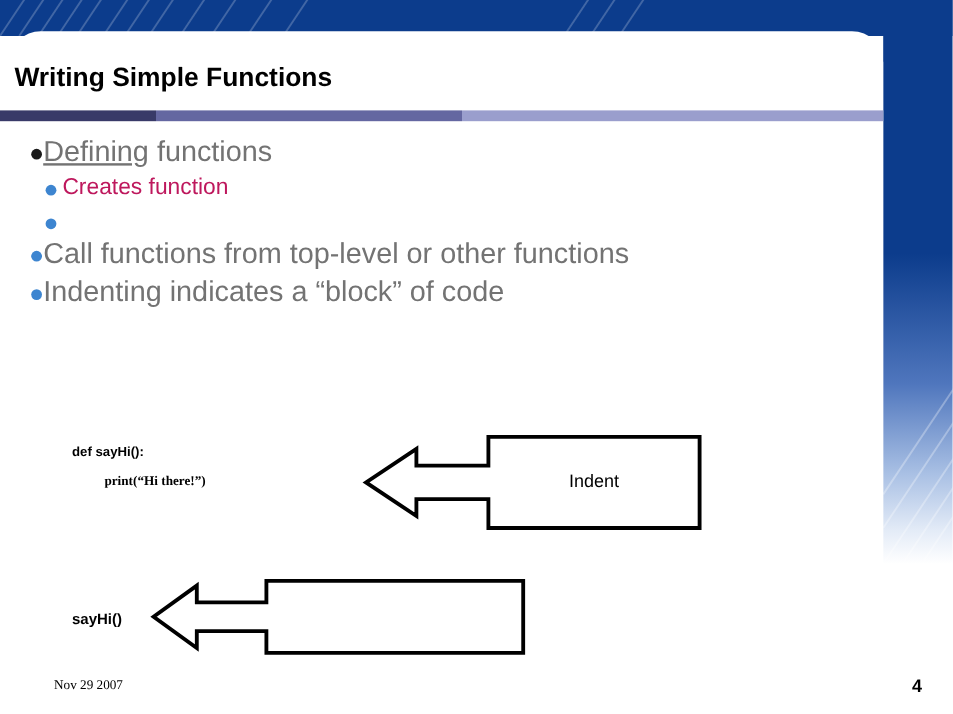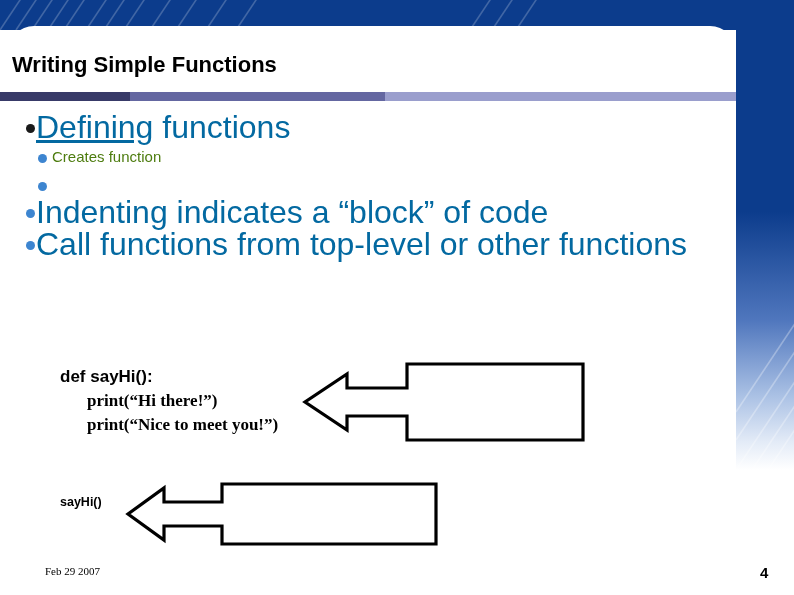--- a/index.html
+++ b/index.html
@@ -89,58 +89,58 @@
     display: inline-block;
   }
   
   .lvl1 { margin-bottom: 0px; }
   .lvl1 .dot {
     width: 9px; height: 9px;
     margin-top: 13px;
     margin-right: 1px;
   }
   .lvl1 .btxt {
-    font-size: 32px;
-    color: #0369a1;
+    font-size: 24px;
+    color: #737373;
     line-height: 32px;
     white-space: nowrap;
   }
   .dot-dark { background: #1a1a1a; }
   .dot-blue { background: #3d85d0; }
 
   
   .lvl2 { margin-left: 12px; }
   .lvl2 .dot {
     width: 9px; height: 9px;
     margin-top: 11px;
     margin-right: 5px;
   }
   .lvl2 .btxt {
-    font-size: 15px;
-    color: #4d7c0f;
+    font-size: 19px;
+    color: #be185d;
     line-height: 28px;
     white-space: nowrap;
   }
   .underlined { text-decoration: underline; }
   .spacer-sm { height: 5px; }
 
   
   .code {
     position: absolute;
     left: 60px; top: 365px;
-    font-size: 17px;
+    font-size: 11px;
     font-weight: bold;
     color: #000000;
     line-height: 24px;
   }
   .code-indent { padding-left: 27px; font-family: Liberation Serif, serif; }
 
   .callexpr {
     position: absolute;
-    left: 60px; top: 495px;
+    left: 60px; top: 509px;
     font-size: 12.5px;
     font-weight: bold;
     color: #000000;
   }
 
   
   .callout { position: absolute; }
   .callout svg { display: block; overflow: visible; }
   .callout .co-label {
     position: absolute;
@@ -232,45 +232,45 @@
     </div>
 
     <div class="b-row lvl2">
       <span class="dot dot-blue"></span>
     </div>
 
     <div class="spacer-sm"></div>
 
     <div class="b-row lvl1">
       <span class="dot dot-blue"></span>
+      <span class="btxt">Call functions from top-level or other functions</span>
+    </div>
+
+    <div class="b-row lvl1">
+      <span class="dot dot-blue"></span>
       <span class="btxt">Indenting indicates a “block” of code</span>
-    </div>
-
-    <div class="b-row lvl1">
-      <span class="dot dot-blue"></span>
-      <span class="btxt">Call functions from top-level or other functions</span>
     </div>
   </div>
 
   <div class="code">
     <div>def sayHi():</div>
     <div class="code-indent">print(“Hi there!”)</div>
-    <div class="code-indent">print(“Nice to meet you!”)</div>
   </div>
 
   <div class="callexpr">sayHi()</div>
 
   <div class="callout" id="callout-indent">
     <svg width="282" height="80" viewBox="0 0 282 80">
       <polygon points="104,2 280,2 280,78 104,78 104,54 44,54 44,68 2,40 44,12 44,26 104,26" fill="#ffffff" stroke="#000000" stroke-width="3.2" stroke-linejoin="miter"></polygon>
     </svg>
+    <div class="co-label">Indent</div>
   </div>
 
   <div class="callout" id="callout-toplevel">
     <svg width="312" height="64" viewBox="0 0 312 64">
       <polygon points="96,2 310,2 310,62 96,62 96,44 38,44 38,58 2,32 38,6 38,20 96,20" fill="#ffffff" stroke="#000000" stroke-width="3.2" stroke-linejoin="miter"></polygon>
     </svg>
   </div>
 
-  <div class="footer-date">Feb 29 2007</div>
+  <div class="footer-date">Nov 29 2007</div>
   <div class="footer-page">4</div>
 
 </div>
 
 </body></html>

